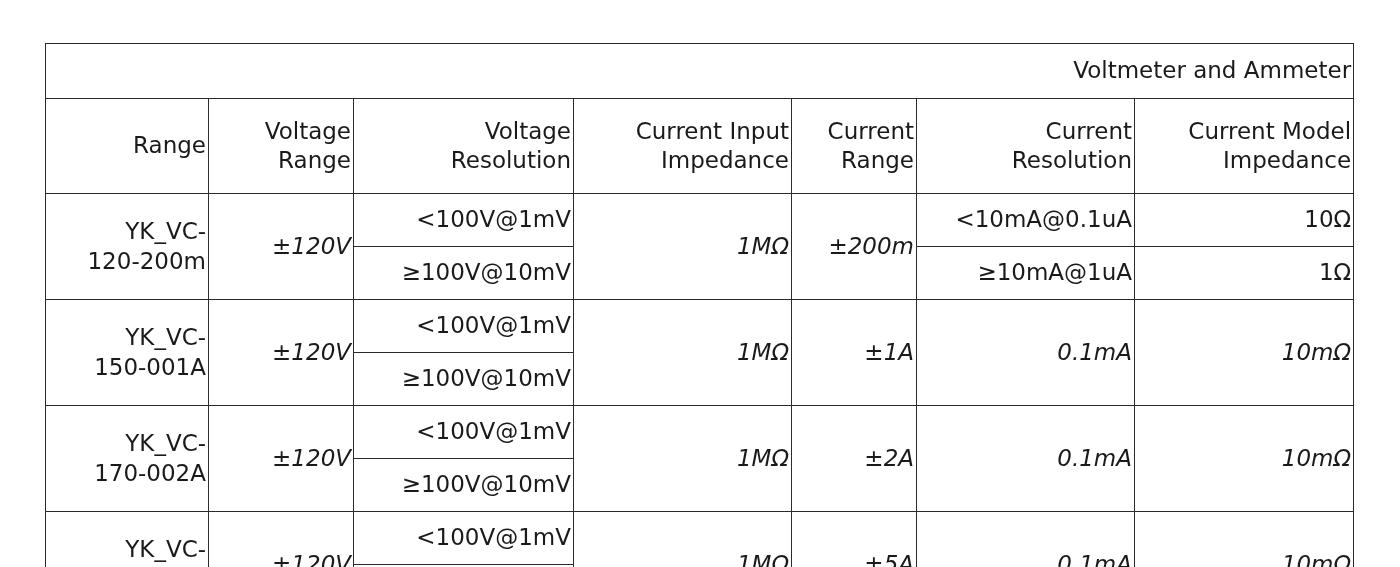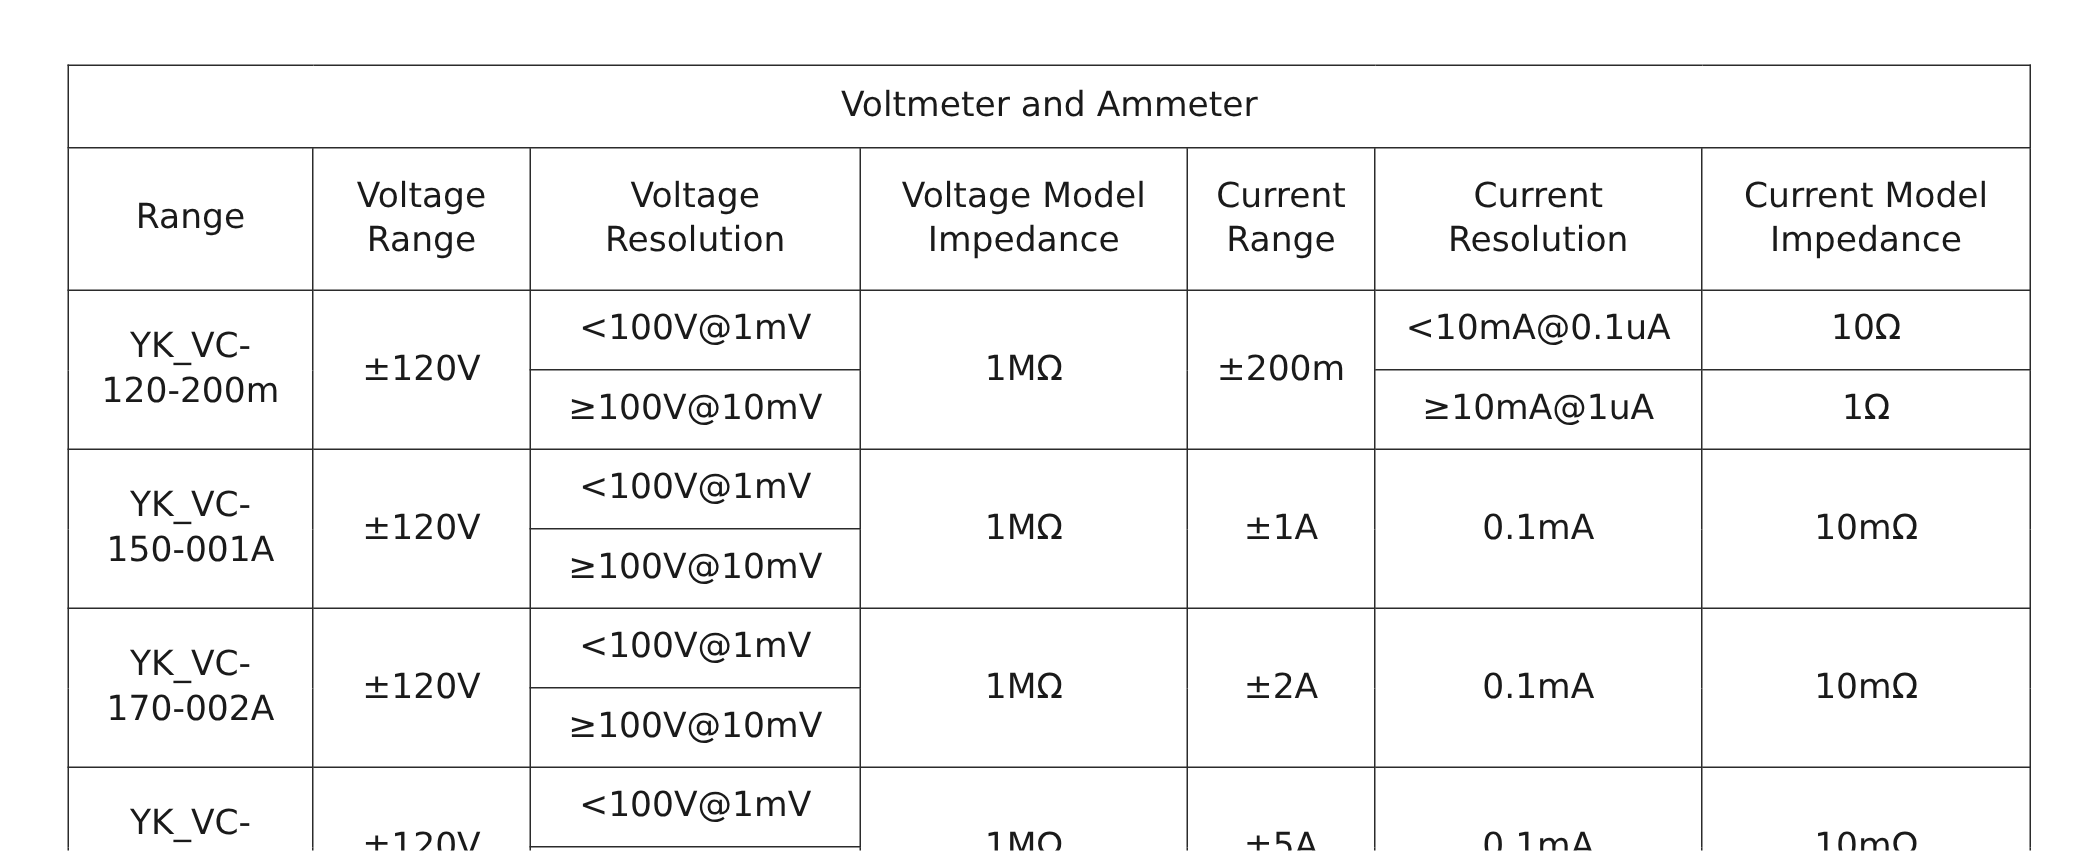--- a/index.html
+++ b/index.html
@@ -23,21 +23,21 @@
     position: absolute;
     left: 45px;
     top: 43px;
     width: 1308px;
     border-collapse: collapse;
     table-layout: fixed;
     background: #ffffff;
   }
   table.spec td {
     border: 1.6px solid #2b2b2b;
-    text-align: center;
+    text-align: right;
     vertical-align: middle;
     font-size: 23px;
     line-height: 1.28;
     font-weight: 400;
     padding: 4px 2px;
     color: #1a1a1a;
   }
   .title-cell {
     font-size: 25px;
     height: 46px;
@@ -51,20 +51,21 @@
   .model-cell {
     font-size: 23px;
     line-height: 1.45;
   }
   .res-cell {
     height: 44px;
     font-size: 23px;
   }
   .tall-cell {
     font-size: 23px;
+    font-style: italic;
   }
   .c-model { width: 163px; }
   .c-vrange { width: 145px; }
   .c-vres { width: 220px; }
   .c-vimp { width: 218px; }
   .c-crange { width: 125px; }
   .c-cres { width: 218px; }
   .c-cimp { width: 219px; }
   .nobr { white-space: nowrap; }
 </style>
@@ -94,21 +95,21 @@
         </td>
         <td class="head-cell">
           <div>Voltage</div>
           <div>Range</div>
         </td>
         <td class="head-cell">
           <div>Voltage</div>
           <div>Resolution</div>
         </td>
         <td class="head-cell">
-          <div>Voltage Model</div>
+          <div>Current Input</div>
           <div>Impedance</div>
         </td>
         <td class="head-cell">
           <div>Current</div>
           <div>Range</div>
         </td>
         <td class="head-cell">
           <div>Current</div>
           <div>Resolution</div>
         </td>

